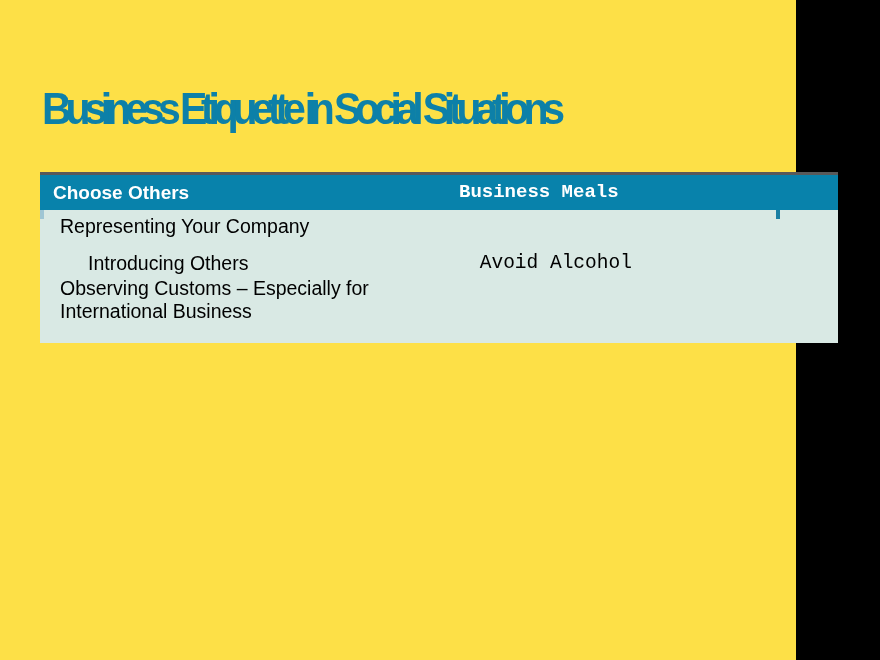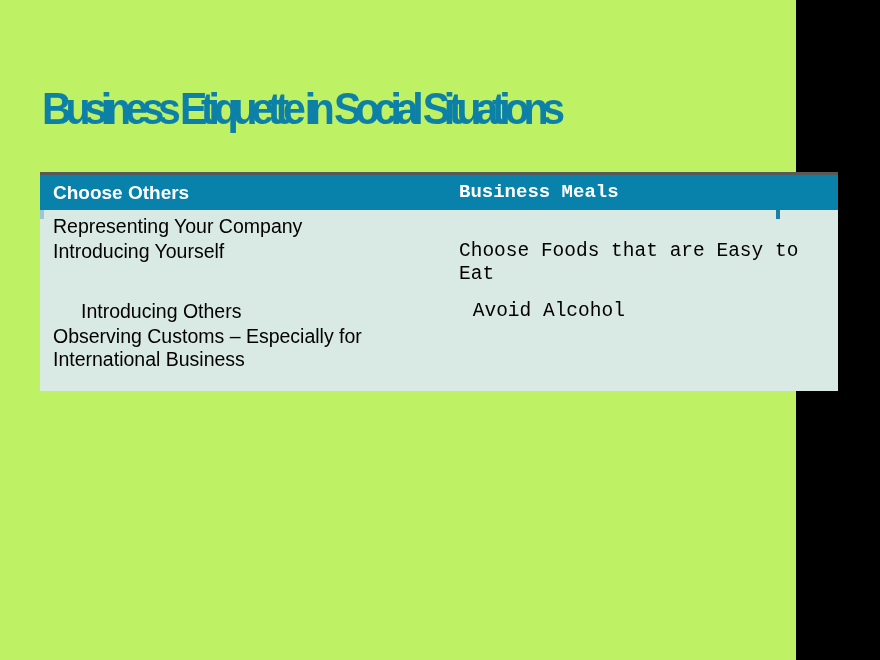--- a/index.html
+++ b/index.html
@@ -15,21 +15,21 @@
     font-family: "Liberation Sans", sans-serif;
     position: relative;
   }
 
   #slide {
     position: absolute;
     left: 0;
     top: 0;
     width: 796px;
     height: 660px;
-    background: #bef264;
+    background: #fde047;
   }
 
   
   #slide-title {
     position: absolute;
     left: 42px;
     top: 88px;
     width: 800px;
     height: 44px;
     color: #0d80a8;
@@ -78,21 +78,21 @@
   }
 
   .table-row {
     display: flex;
     align-items: flex-start;
   }
   .table-cell {
     color: #000000;
     font-size: 19.5px;
     line-height: 23px;
-    padding-left: 13px;
+    padding-left: 20px;
     padding-right: 8px;
     box-sizing: border-box;
   }
 
   .row-gap-tight { margin-top: 2px; }
   .row-gap-wide  { margin-top: 14px; margin-left: 28px; }
   .row-first     { margin-top: 5px; }
 
   
   #table-edge-artifact {
@@ -128,24 +128,20 @@
 
     <div id="table-edge-artifact"></div>
     <div id="table-edge-artifact-right"></div>
 
     <div class="table-body">
 
       <div class="table-row row-first">
         <div class="table-cell col-left">Representing Your Company</div>
       </div>
 
-      <div class="table-row row-gap-tight">
-        <div class="table-cell col-left">Introducing Yourself</div>
-        <div class="table-cell col-right">Choose Foods that are Easy to Eat</div>
-      </div>
 
       <div class="table-row row-gap-wide">
         <div class="table-cell col-left">Introducing Others</div>
         <div class="table-cell col-right">Avoid Alcohol</div>
       </div>
 
       <div class="table-row row-gap-tight">
         <div class="table-cell col-left">Observing Customs – Especially for International Business</div>
       </div>
 

